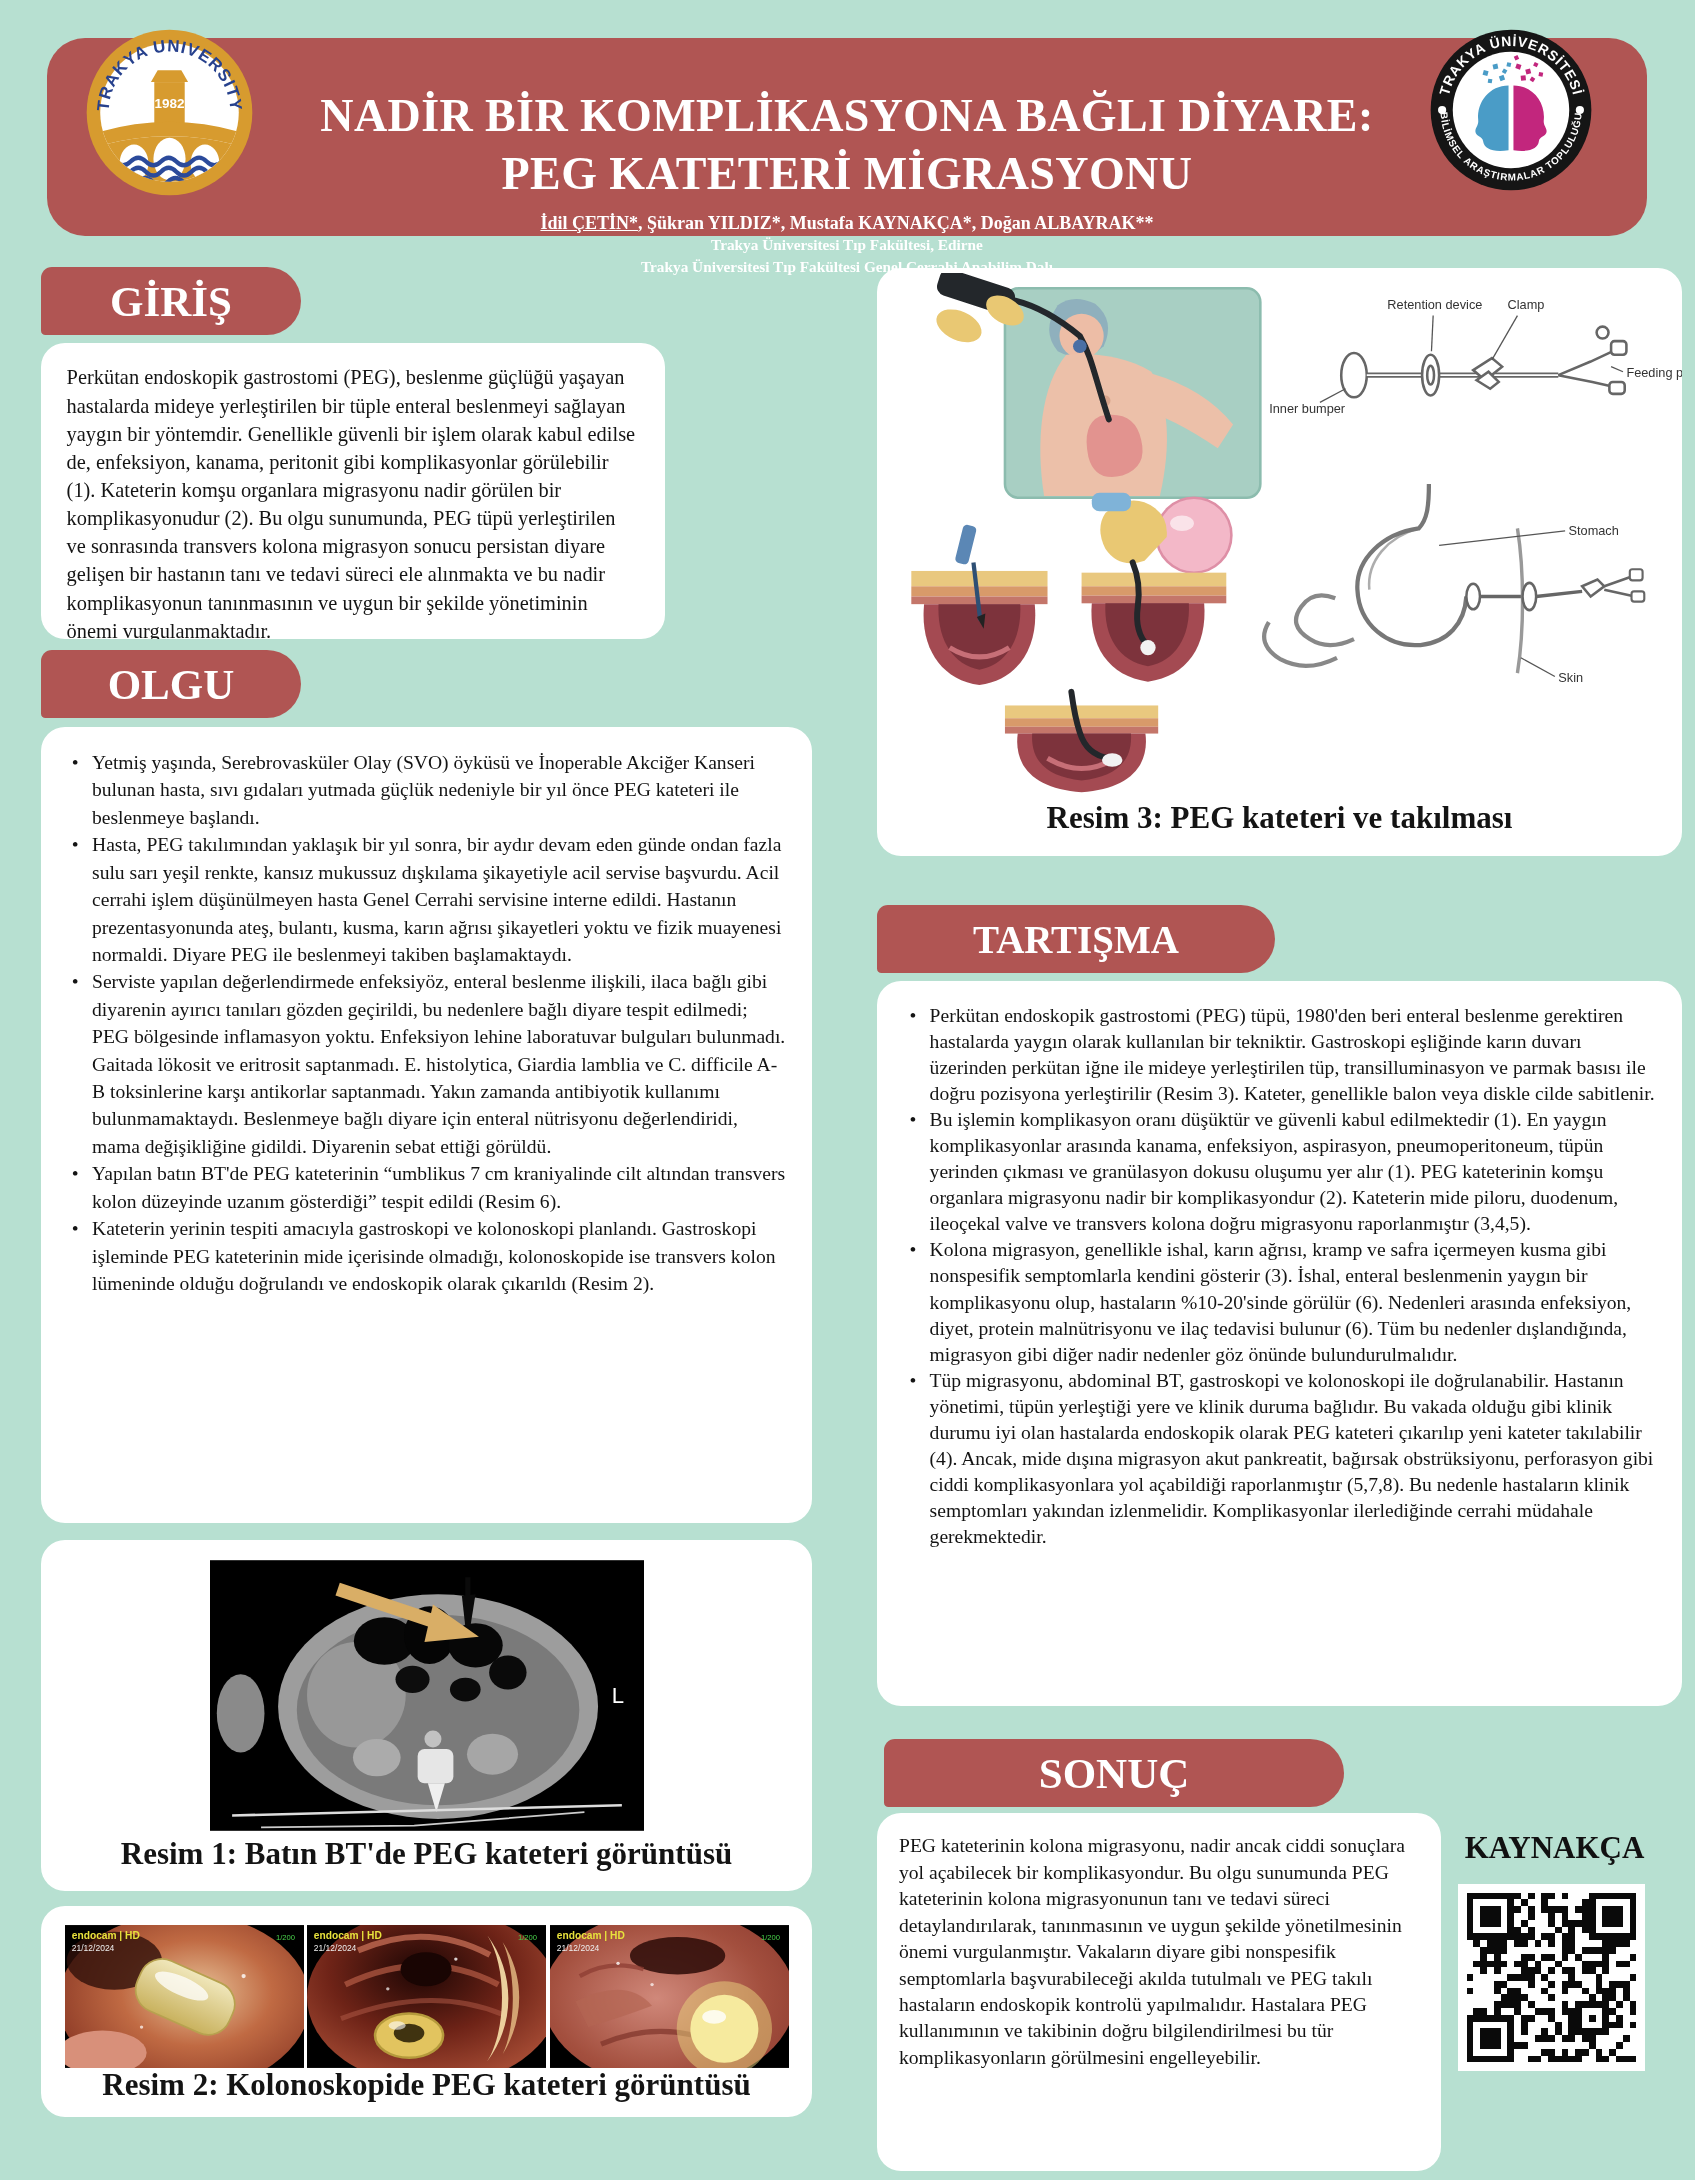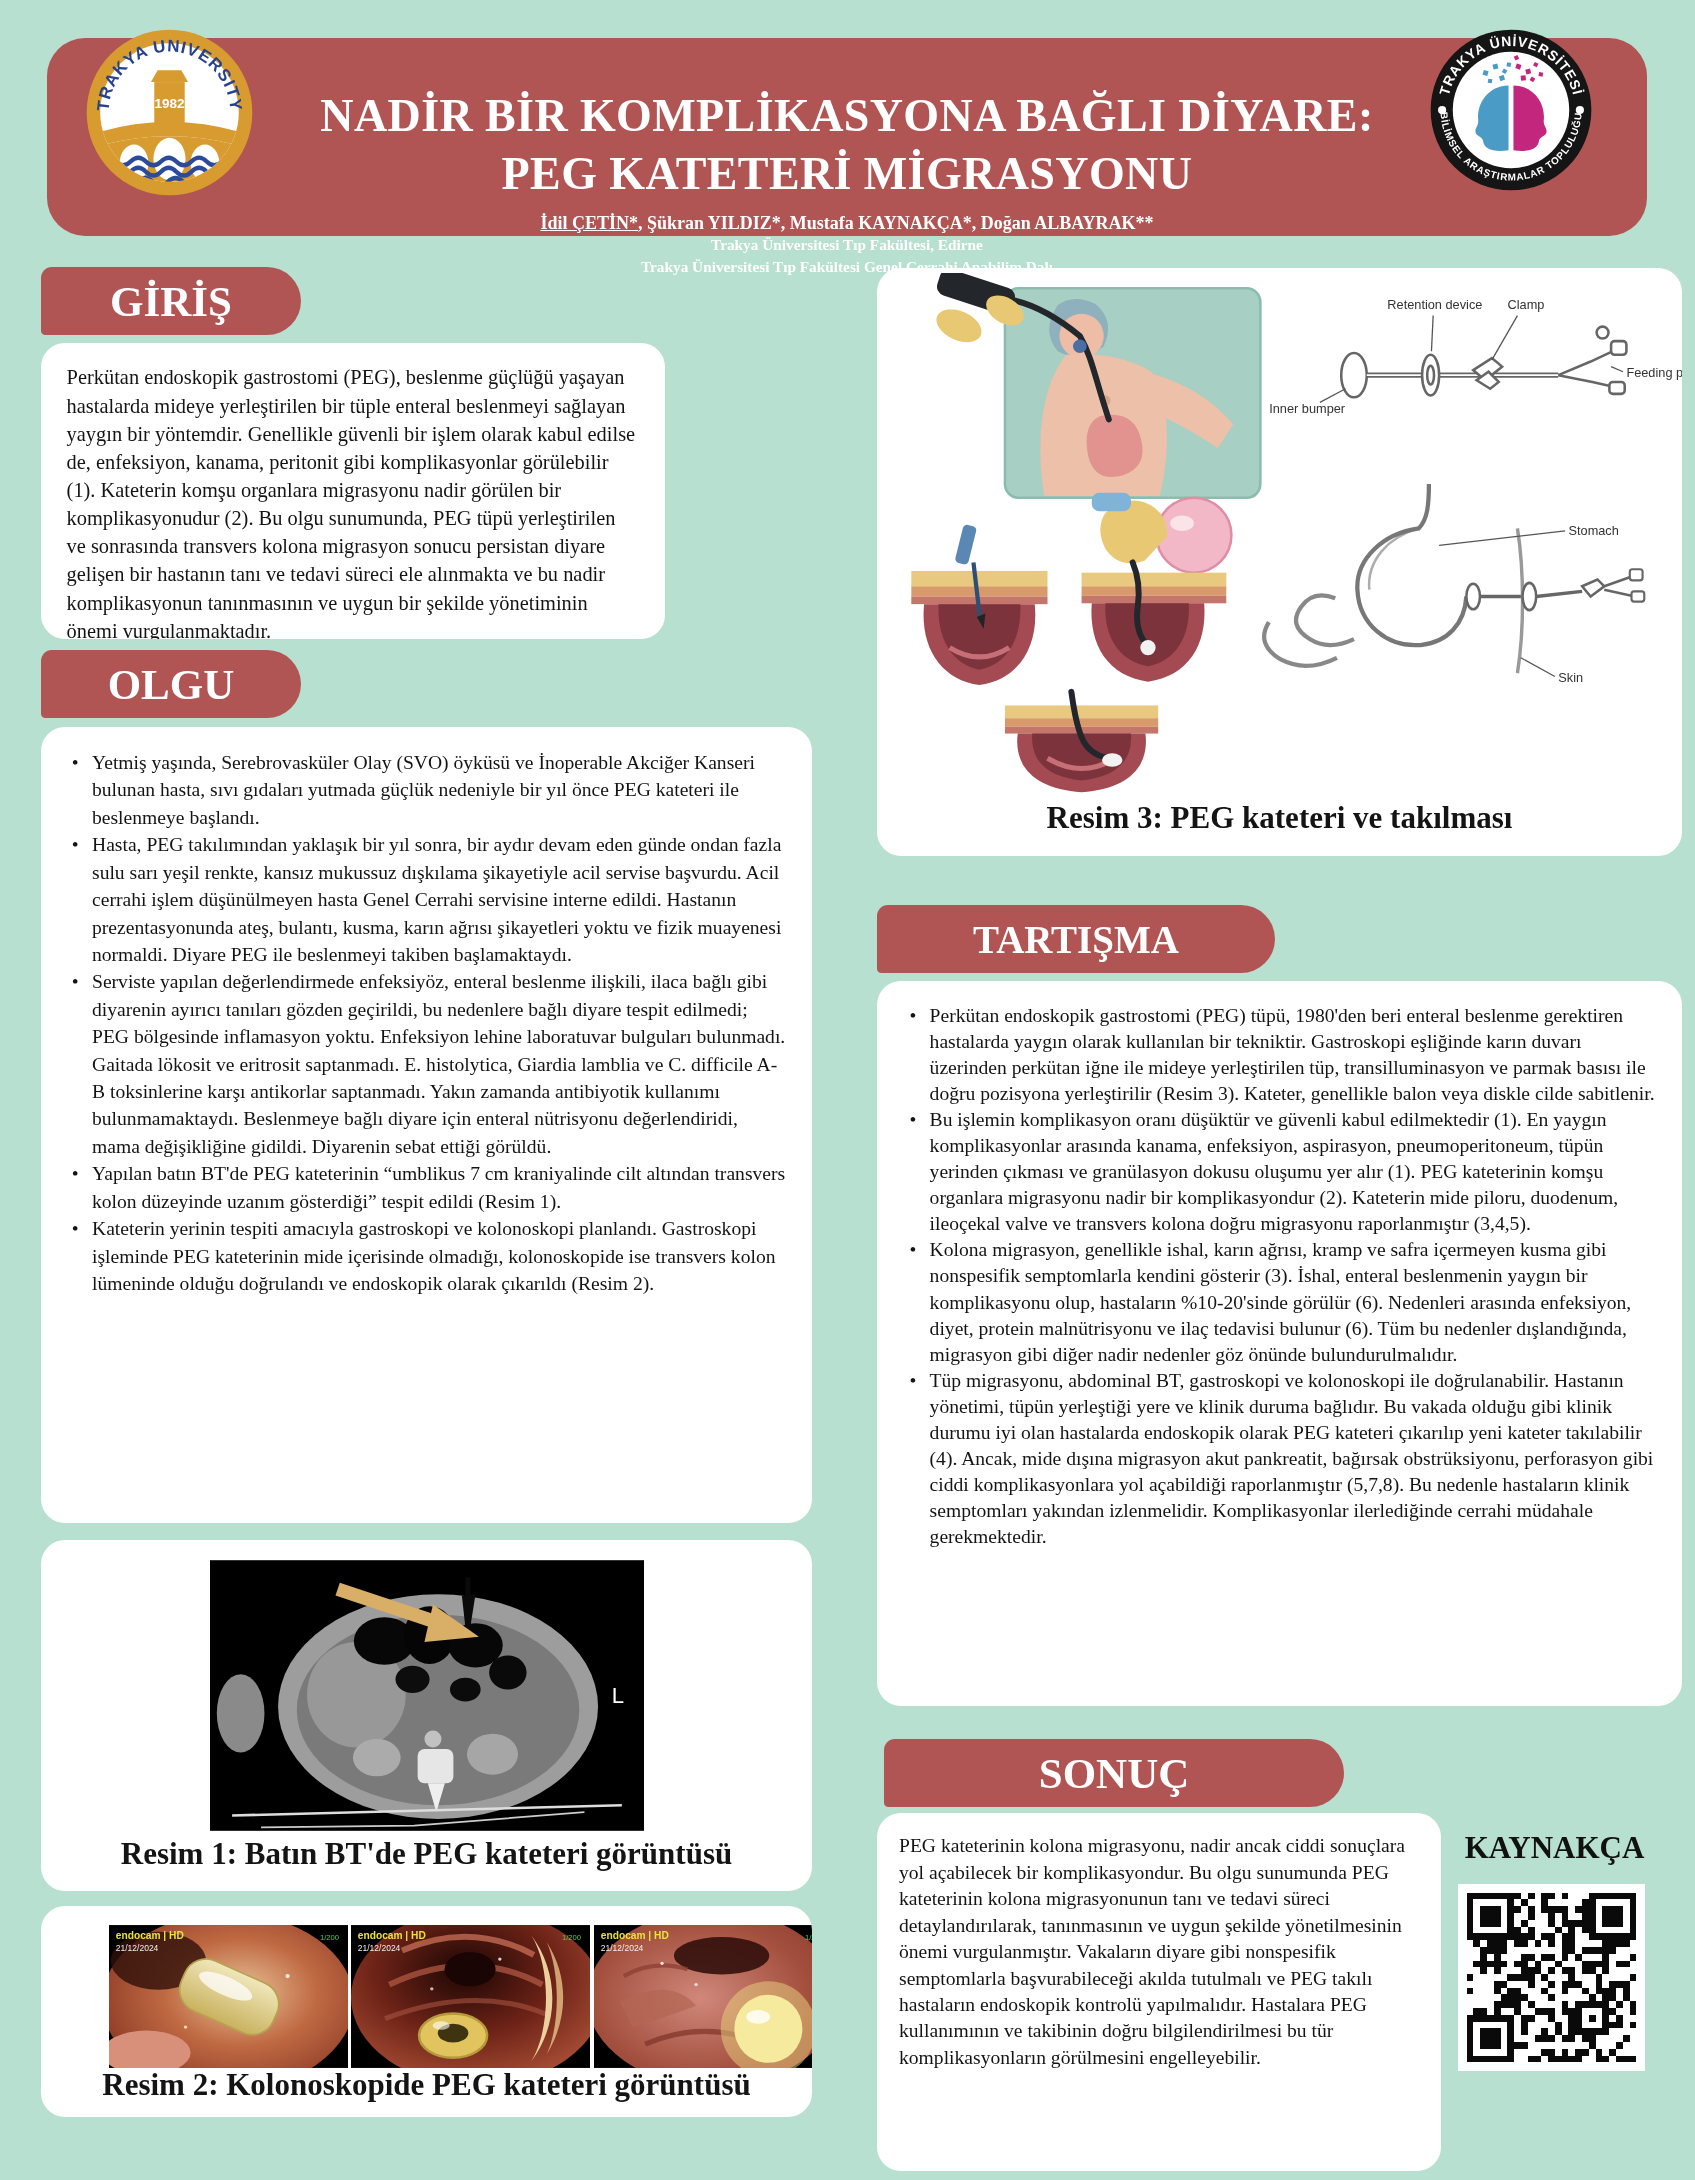--- a/index.html
+++ b/index.html
@@ -117,21 +117,21 @@
   </div>
 
   <div class="banner small" style="left:41px;top:650px">
     <span>OLGU</span>
   </div>
   <div class="wbox" style="left:41px;top:727px;width:771px;height:796px;padding:22px 24px;font-size:19.6px;line-height:1.4;">
     <ul class="blist">
       <li>Yetmiş yaşında, Serebrovasküler Olay (SVO) öyküsü ve İnoperable Akciğer Kanseri bulunan hasta, sıvı gıdaları yutmada güçlük nedeniyle bir yıl önce PEG kateteri ile beslenmeye başlandı.</li>
       <li>Hasta, PEG takılımından yaklaşık bir yıl sonra, bir aydır devam eden günde ondan fazla sulu sarı yeşil renkte, kansız mukussuz dışkılama şikayetiyle acil servise başvurdu. Acil cerrahi işlem düşünülmeyen hasta Genel Cerrahi servisine interne edildi. Hastanın prezentasyonunda ateş, bulantı, kusma, karın ağrısı şikayetleri yoktu ve fizik muayenesi normaldi. Diyare PEG ile beslenmeyi takiben başlamaktaydı.</li>
       <li>Serviste yapılan değerlendirmede enfeksiyöz, enteral beslenme ilişkili, ilaca bağlı gibi diyarenin ayırıcı tanıları gözden geçirildi, bu nedenlere bağlı diyare tespit edilmedi; PEG bölgesinde inflamasyon yoktu. Enfeksiyon lehine laboratuvar bulguları bulunmadı. Gaitada lökosit ve eritrosit saptanmadı. E. histolytica, Giardia lamblia ve C. difficile A-B toksinlerine karşı antikorlar saptanmadı. Yakın zamanda antibiyotik kullanımı bulunmamaktaydı. Beslenmeye bağlı diyare için enteral nütrisyonu değerlendiridi, mama değişikliğine gidildi. Diyarenin sebat ettiği görüldü.</li>
-      <li>Yapılan batın BT'de PEG kateterinin “umblikus 7 cm kraniyalinde cilt altından transvers kolon düzeyinde uzanım gösterdiği” tespit edildi (Resim 1).</li>
+      <li>Yapılan batın BT'de PEG kateterinin “umblikus 7 cm kraniyalinde cilt altından transvers kolon düzeyinde uzanım gösterdiği” tespit edildi (Resim 6).</li>
       <li>Kateterin yerinin tespiti amacıyla gastroskopi ve kolonoskopi planlandı. Gastroskopi işleminde PEG kateterinin mide içerisinde olmadığı, kolonoskopide ise transvers kolon lümeninde olduğu doğrulandı ve endoskopik olarak çıkarıldı (Resim 2).</li>
     </ul>
   </div>
 
   <div class="wbox" style="left:41px;top:1540px;width:771px;height:351px;">
     <svg style="position:absolute;left:169px;top:20.4px" width="434" height="271" viewBox="0 0 510 318">
       <rect width="510" height="318" fill="#000"></rect>
       <ellipse cx="36" cy="180" rx="28" ry="46" fill="#8a8a8a"></ellipse>
       <ellipse cx="268" cy="172" rx="188" ry="132" fill="#9d9d9d"></ellipse>
       <ellipse cx="268" cy="176" rx="166" ry="112" fill="#7a7a7a"></ellipse>
@@ -152,21 +152,21 @@
       <line x1="150" y1="34" x2="270" y2="74" stroke="#d9ae66" stroke-width="16"></line>
       <polygon points="262,52 316,90 252,96" fill="#d9ae66"></polygon>
       <path d="M26,300 L484,288" stroke="#dddddd" stroke-width="3" fill="none"></path>
       <path d="M60,314 L240,312 L440,296" stroke="#cccccc" stroke-width="2" fill="none"></path>
       <text x="472" y="168" fill="#ffffff" font-size="26" font-family="Liberation Sans, sans-serif">L</text>
     </svg>
     <div class="caption" style="bottom:19px">Resim 1: Batın BT'de PEG kateteri görüntüsü</div>
   </div>
 
   <div class="wbox" style="left:41px;top:1906px;width:771px;height:211px;">
-    <div style="position:absolute;left:24px;top:19px;display:flex;gap:3.4px;margin-left:44px;">
+    <div style="position:absolute;left:24px;top:19px;display:flex;gap:3.4px;">
 
       <svg width="239" height="143" viewBox="0 0 281 168">
         <defs>
           <radialGradient id="g1" cx="55%" cy="45%" r="75%">
             <stop offset="0%" stop-color="#e8c49a"></stop>
               <stop offset="40%" stop-color="#c06a43"></stop>
             <stop offset="75%" stop-color="#93402a"></stop>
               <stop offset="100%" stop-color="#4a140d"></stop>
           </radialGradient>
           <linearGradient id="gc1" x1="0" y1="0" x2="0" y2="1">

